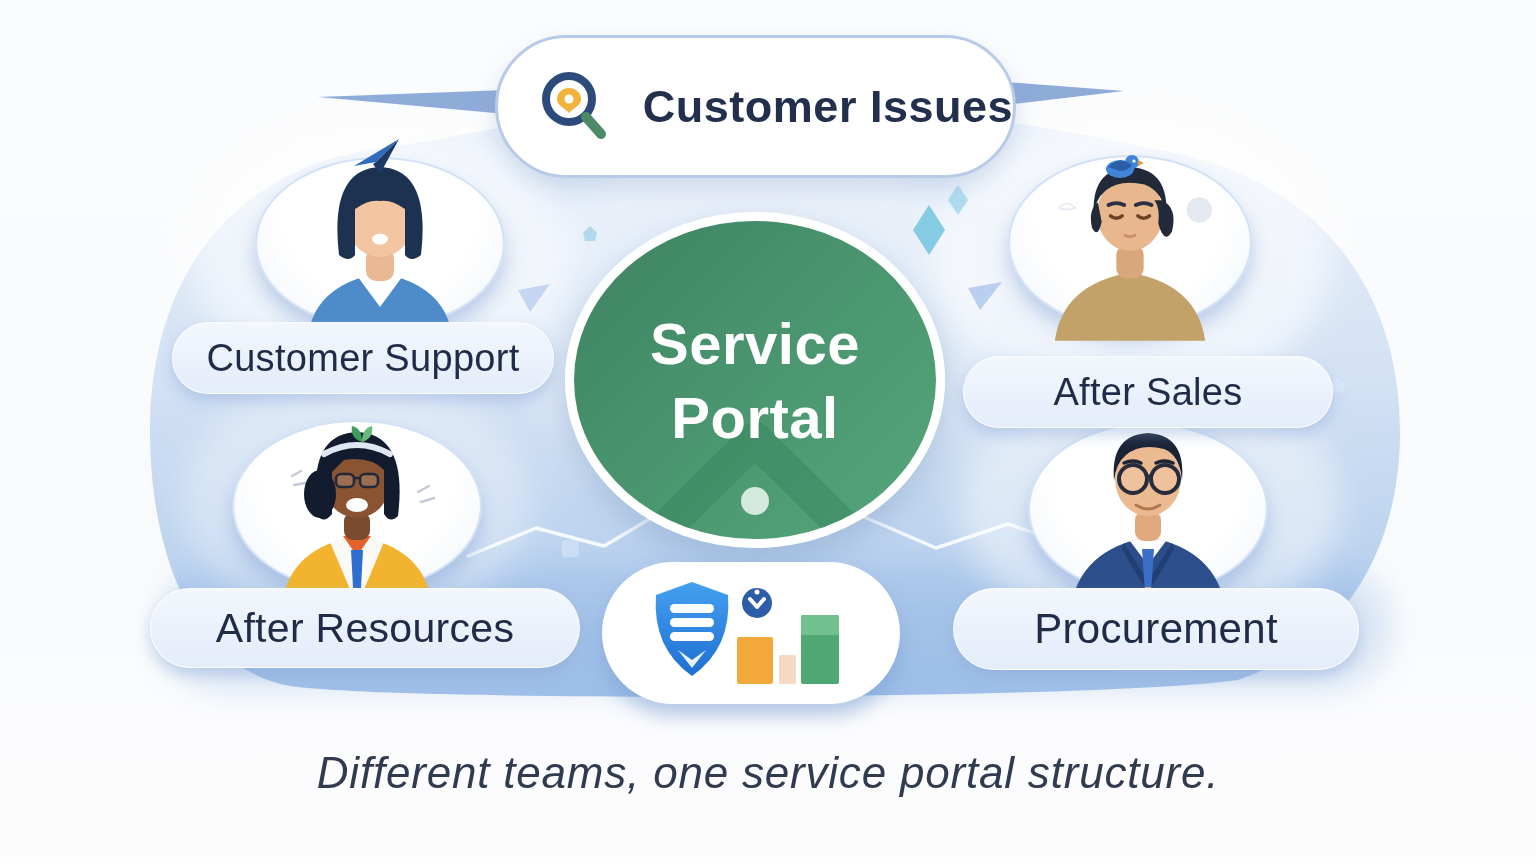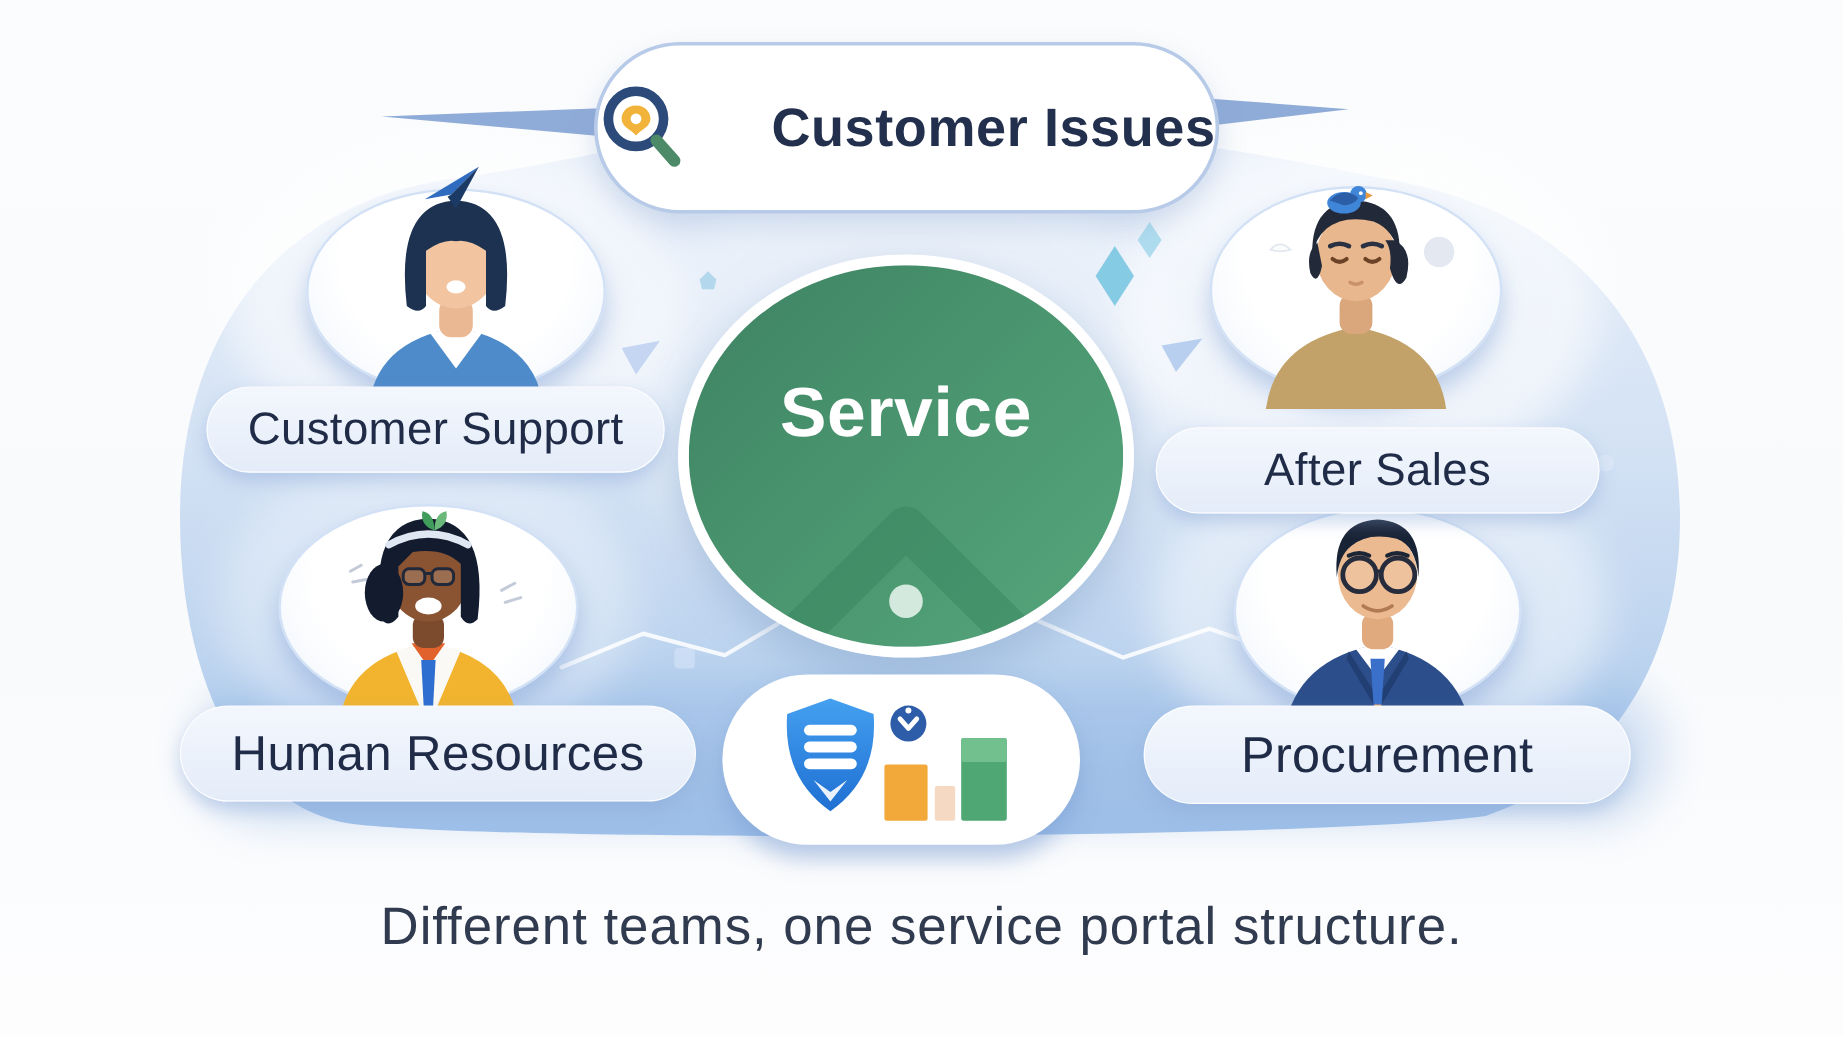--- a/index.html
+++ b/index.html
@@ -6,21 +6,21 @@
   .canvas{
     position:relative;width:1536px;height:864px;overflow:hidden;
     background:linear-gradient(180deg,#fbfcfd 0%,#f8fafc 60%,#fdfdfe 100%);
     font-family:"Liberation Sans","DejaVu Sans",sans-serif;
   }
   .bg{position:absolute;left:0;top:0;}
   
   .bubble{
     position:absolute;left:495px;top:35px;width:515px;height:137px;
     background:#ffffff;border:3px solid #b7cae8;border-radius:72px;
-    display:flex;align-items:center;justify-content:space-between;gap:32px;
+    display:flex;align-items:center;justify-content:flex-end;gap:32px;
     box-shadow:0 10px 22px rgba(140,165,205,.30);z-index:6;
   }
   .bubble-label{font-size:45px;font-weight:600;color:#22304e;letter-spacing:.5px;}
   
   .portal{
     position:absolute;left:565px;top:212px;width:380px;height:336px;
     border-radius:50%;border:9px solid #ffffff;box-sizing:border-box;
     background:linear-gradient(135deg,#3e8263 0%,#49946e 45%,#55a67b 100%);
     box-shadow:0 14px 30px rgba(110,145,190,.40);z-index:5;overflow:hidden;
   }
@@ -49,21 +49,21 @@
   .pill-label{font-weight:400;color:#1f2b47;letter-spacing:.3px;}
   
   .features{
     position:absolute;left:602px;top:562px;width:298px;height:142px;
     background:#ffffff;border-radius:72px;
     box-shadow:0 12px 18px rgba(120,155,210,.50);z-index:6;
   }
   
   .caption{
     position:absolute;left:0;top:748px;width:100%;text-align:center;
-    font-size:44px;font-weight:400;color:#313b50;letter-spacing:.8px;z-index:2;
+    font-size:44px;font-weight:400;color:#313b50;letter-spacing:.8px;z-index:2;font-style:italic;
   }
 </style>
 </head>
 <body>
 
 <div class="canvas">
 
   <svg class="bg" width="1536" height="864" viewBox="0 0 1536 864">
     <defs>
       <linearGradient id="blobGrad" x1="0" y1="0" x2="0" y2="1">
@@ -129,20 +129,21 @@
     <span class="bubble-label">Customer Issues</span>
   </div>
 
   <div class="portal">
     <svg class="portal-inner-svg" width="362" height="318" viewBox="0 0 362 318">
       <path d="M 86 312 L 181 218 L 276 312" fill="none" stroke="#2f7a57" stroke-width="34" stroke-linecap="round" stroke-linejoin="round" opacity="0.35"></path>
       <circle cx="181" cy="280" r="14" fill="#d4e9dd"></circle>
     </svg>
     <div class="portal-text">
       <span>Service</span>
+      <span>Portal</span>
     </div>
   </div>
 
   <div>
     <div class="oval" style="left:255px;top:157px;width:250px;height:172px;"></div>
     <svg class="avatar" style="left:255px;top:157px;" width="250" height="186" viewBox="0 0 250 186">
       <path d="M 52 186 Q 56 128 125 116 Q 194 128 198 186 Z" fill="#4e8bca"></path>
       <path d="M 103 120 Q 125 116 147 120 L 125 150 Z" fill="#ffffff"></path>
       <rect x="111" y="92" width="28" height="32" rx="10" fill="#eab993"></rect>
       <ellipse cx="125" cy="60" rx="35" ry="40" fill="#f2c49f"></ellipse>
@@ -205,21 +206,21 @@
       <rect x="104" y="54" width="18" height="13" rx="5" fill="rgba(255,255,255,0.15)" stroke="#20283a" stroke-width="2.5"></rect>
       <rect x="128" y="54" width="18" height="13" rx="5" fill="rgba(255,255,255,0.15)" stroke="#20283a" stroke-width="2.5"></rect>
       <line x1="122" y1="58" x2="128" y2="58" stroke="#20283a" stroke-width="2.5"></line>
       <ellipse cx="125" cy="85" rx="11" ry="7" fill="#ffffff"></ellipse>
     </svg>
     <svg class="accent" style="left:344px;top:418px;" width="36" height="26" viewBox="0 0 36 26">
       <path d="M 18 24 Q 6 20 8 8 Q 18 10 18 24 Z" fill="#3f9c5a"></path>
       <path d="M 18 24 Q 30 20 28 8 Q 18 10 18 24 Z" fill="#6ab97a"></path>
     </svg>
     <div class="pill" style="left:150px;top:588px;width:428px;height:78px;">
-      <span class="pill-label" style="font-size:41px;">Human Resources</span>
+      <span class="pill-label" style="font-size:41px;">After Resources</span>
     </div>
   </div>
 
   <div>
     <div class="oval" style="left:1028px;top:423px;width:240px;height:172px;"></div>
     <svg class="avatar" style="left:1028px;top:423px;" width="240" height="186" viewBox="0 0 240 186">
       <path d="M 42 186 Q 52 126 120 114 Q 188 126 198 186 Z" fill="#2c4f8c"></path>
       <path d="M 96 120 L 120 158 L 144 120 L 146 126 L 120 170 L 94 126 Z" fill="#223f74"></path>
       <path d="M 102 118 L 120 142 L 138 118 Q 120 112 102 118 Z" fill="#ffffff"></path>
       <path d="M 114 126 L 126 126 L 123 170 L 117 170 Z" fill="#3a70ca"></path>

